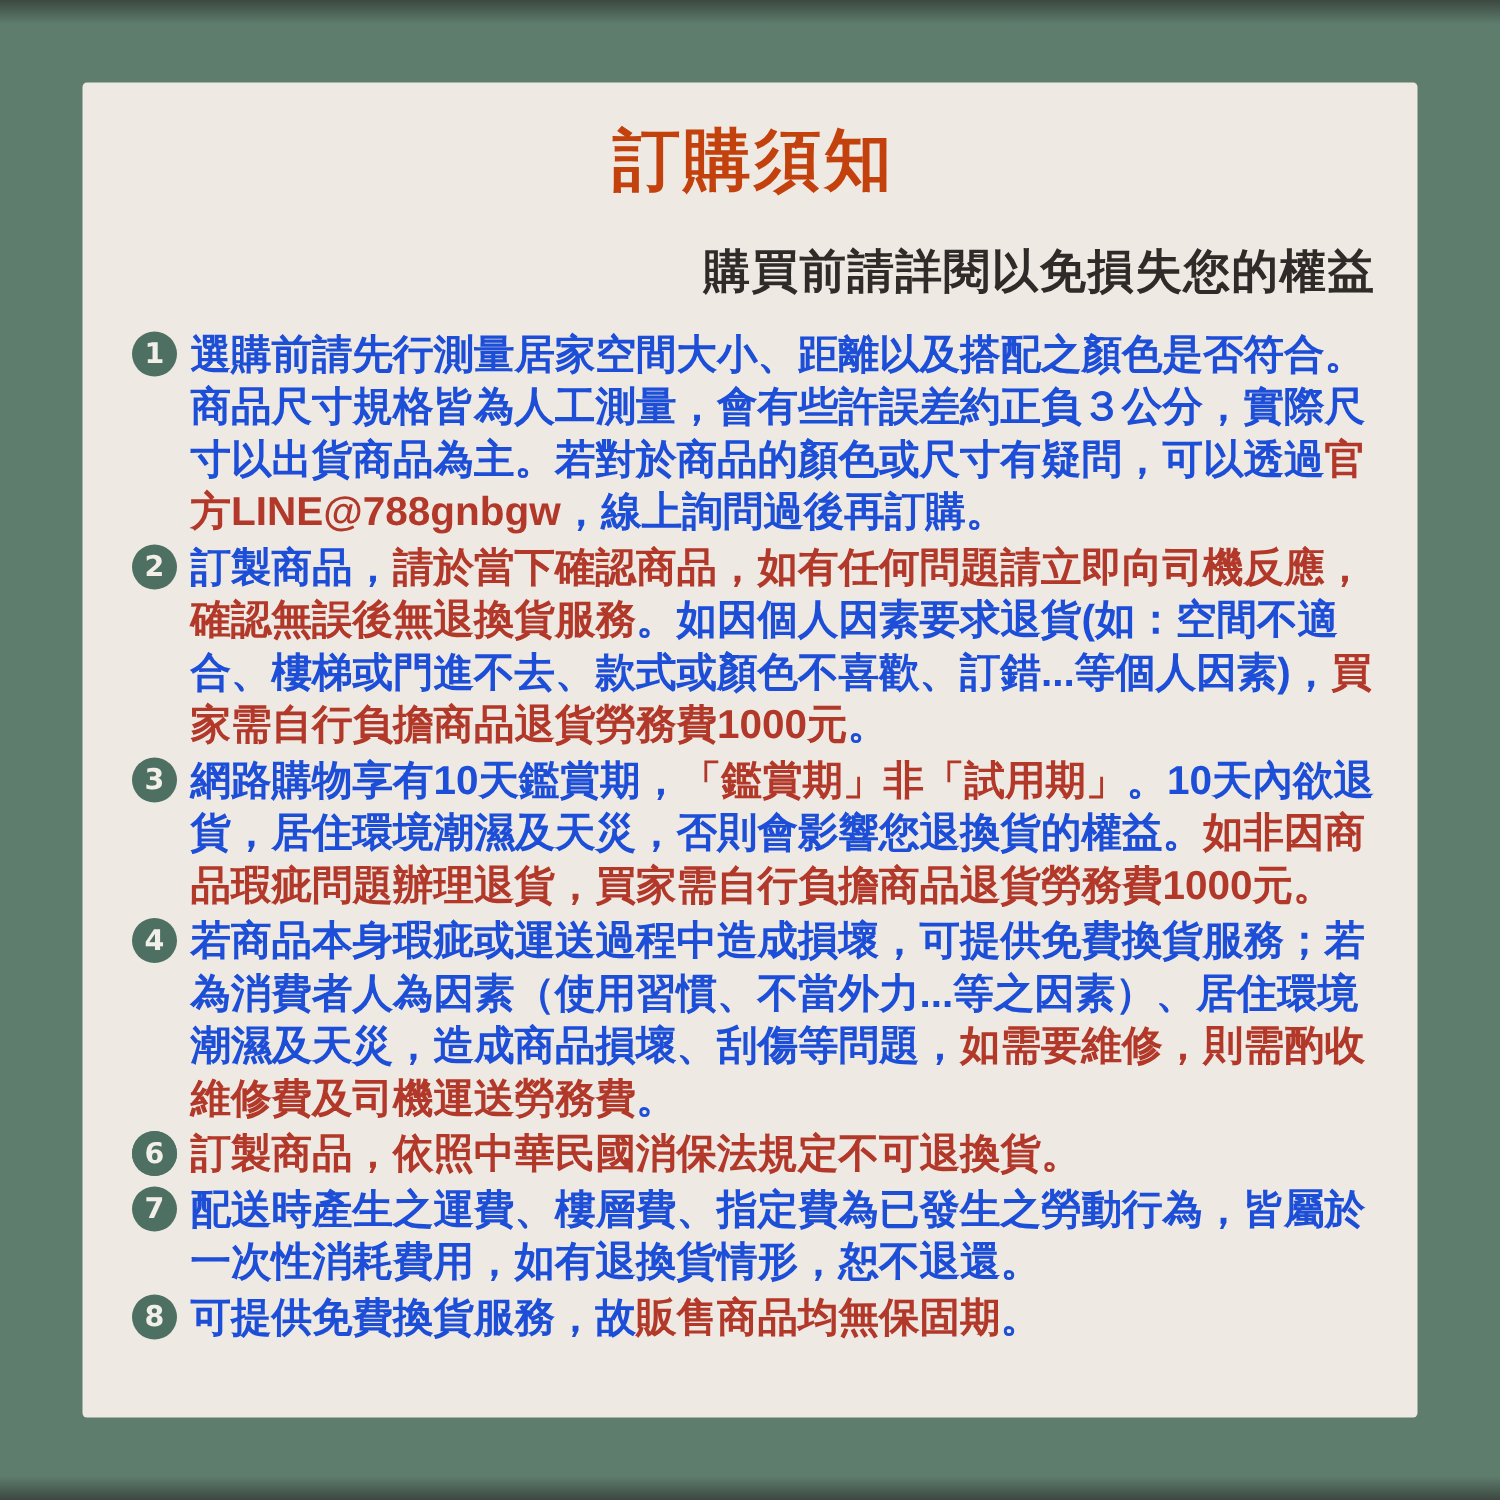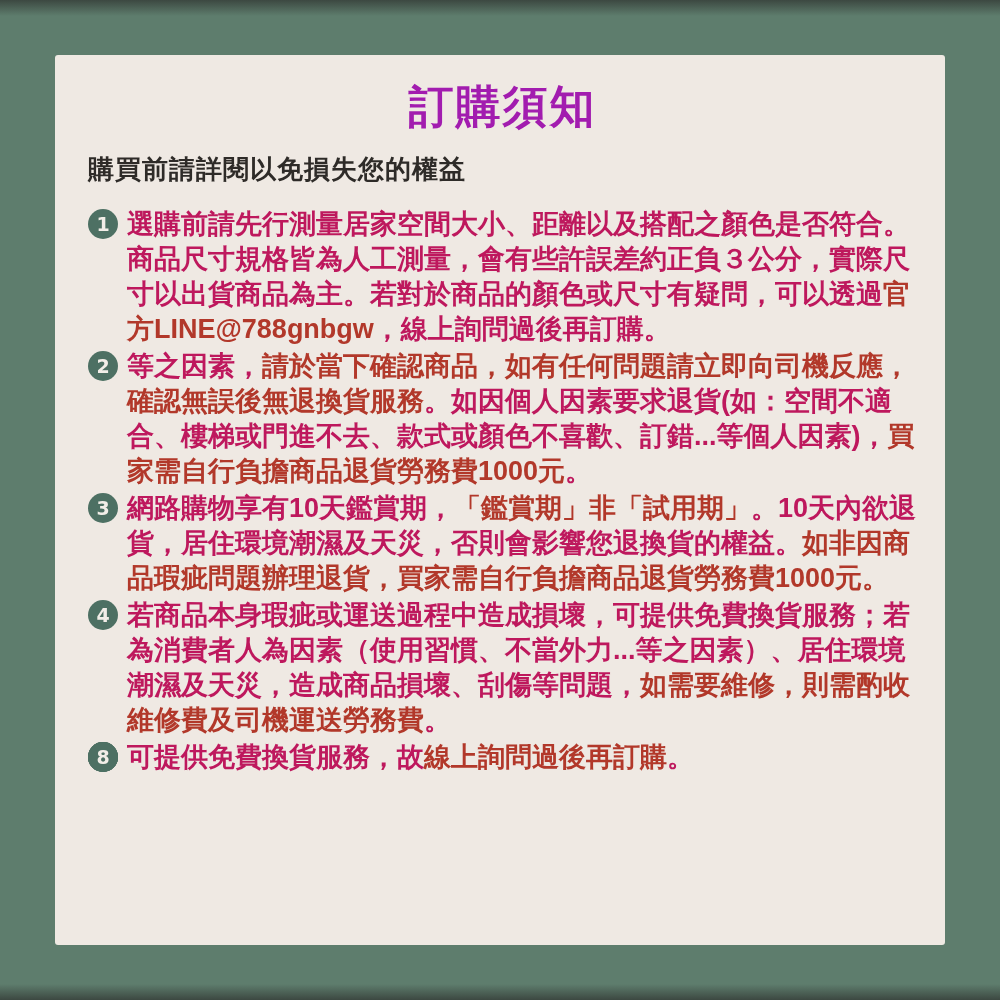--- a/index.html
+++ b/index.html
@@ -25,32 +25,32 @@
     left: 55px;
     top: 55px;
     right: 55px;
     bottom: 55px;
     background: #EFE9E3;
     border-radius: 3px;
     box-sizing: border-box;
     padding: 26px 28px 0 33px;
   }
   .page-title {
-    margin: 0 0 16px 0;
+    margin: 0 0 28px 0;
     text-align: center;
     font-size: 45px;
     line-height: 52px;
     font-weight: 900;
     letter-spacing: 2px;
-    color: #a21caf;
+    color: #c2410c;
   }
   .page-subtitle {
     margin: 16px 0 18px 0;
-    text-align: left;
-    font-size: 26px;
+    text-align: right;
+    font-size: 31px;
     line-height: 40px;
     font-weight: 900;
     letter-spacing: 1px;
     color: #2E2B28;
   }
   .notice-list {
     list-style: none;
     margin: 0;
     padding: 0;
   }
@@ -72,34 +72,34 @@
     height: 30px;
     border-radius: 50%;
     background: #4D7063;
     color: #F2EEE8;
     font-size: 19px;
     font-weight: 700;
     line-height: 30px;
     text-align: center;
     font-family: "DejaVu Sans", sans-serif;
   }
-  .seg-dark { color: #be185d; }
+  .seg-dark { color: #1d4ed8; }
   .seg-red  { color: #B2382A; }
 </style>
 </head>
 <body>
 
 <div class="frame">
   <div class="panel">
     <h1 class="page-title">訂購須知</h1>
     <h2 class="page-subtitle">購買前請詳閱以免損失您的權益</h2>
     <ol class="notice-list">
         <li class="notice-item"><span class="badge">1</span><span><span class="seg-dark">選購前請先行測量居家空間大小、距離以及搭配之顏色是否符合。商品尺寸規格皆為人工測量，會有些許誤差約正負３公分，實際尺寸以出貨商品為主。若對於商品的顏色或尺寸有疑問，可以透過</span><span class="seg-red">官方LINE@788gnbgw</span><span class="seg-dark">，線上詢問過後再訂購。</span></span></li>
-        <li class="notice-item"><span class="badge">2</span><span><span class="seg-dark">等之因素，</span><span class="seg-red">請於當下確認商品，如有任何問題請立即向司機反應，確認無誤後無退換貨服務</span><span class="seg-dark">。如因個人因素要求退貨(如：空間不適合、樓梯或門進不去、款式或顏色不喜歡、訂錯...等個人因素)，</span><span class="seg-red">買家需自行負擔商品退貨勞務費1000元</span><span class="seg-dark">。</span></span></li>
+        <li class="notice-item"><span class="badge">2</span><span><span class="seg-dark">訂製商品，</span><span class="seg-red">請於當下確認商品，如有任何問題請立即向司機反應，確認無誤後無退換貨服務</span><span class="seg-dark">。如因個人因素要求退貨(如：空間不適合、樓梯或門進不去、款式或顏色不喜歡、訂錯...等個人因素)，</span><span class="seg-red">買家需自行負擔商品退貨勞務費1000元</span><span class="seg-dark">。</span></span></li>
         <li class="notice-item"><span class="badge">3</span><span><span class="seg-dark">網路購物享有10天鑑賞期，</span><span class="seg-red">「鑑賞期」非「試用期」</span><span class="seg-dark">。10天內欲退貨，居住環境潮濕及天災，否則會影響您退換貨的權益。</span><span class="seg-red">如非因商品瑕疵問題辦理退貨，買家需自行負擔商品退貨勞務費1000元。</span></span></li>
         <li class="notice-item"><span class="badge">4</span><span><span class="seg-dark">若商品本身瑕疵或運送過程中造成損壞，可提供免費換貨服務；若為消費者人為因素（使用習慣、不當外力...等之因素）、居住環境潮濕及天災，造成商品損壞、刮傷等問題，</span><span class="seg-red">如需要維修，則需酌收維修費及司機運送勞務費</span><span class="seg-dark">。</span></span></li>
         <li class="notice-item"><span class="badge">5</span></li>
-        <li class="notice-item"><span class="badge">6</span></li>
-        <li class="notice-item"><span class="badge">7</span></li>
-        <li class="notice-item"><span class="badge">8</span><span><span class="seg-dark">可提供免費換貨服務，故</span><span class="seg-red">線上詢問過後再訂購</span><span class="seg-dark">。</span></span></li>
+        <li class="notice-item"><span class="badge">6</span><span><span class="seg-red">訂製商品，依照中華民國消保法規定不可退換貨。</span></span></li>
+        <li class="notice-item"><span class="badge">7</span><span><span class="seg-dark">配送時產生之運費、樓層費、指定費為已發生之勞動行為，皆屬於一次性消耗費用，如有退換貨情形，恕不退還。</span></span></li>
+        <li class="notice-item"><span class="badge">8</span><span><span class="seg-dark">可提供免費換貨服務，故</span><span class="seg-red">販售商品均無保固期</span><span class="seg-dark">。</span></span></li>
       </ol>
   </div>
 </div>
 
 </body></html>

